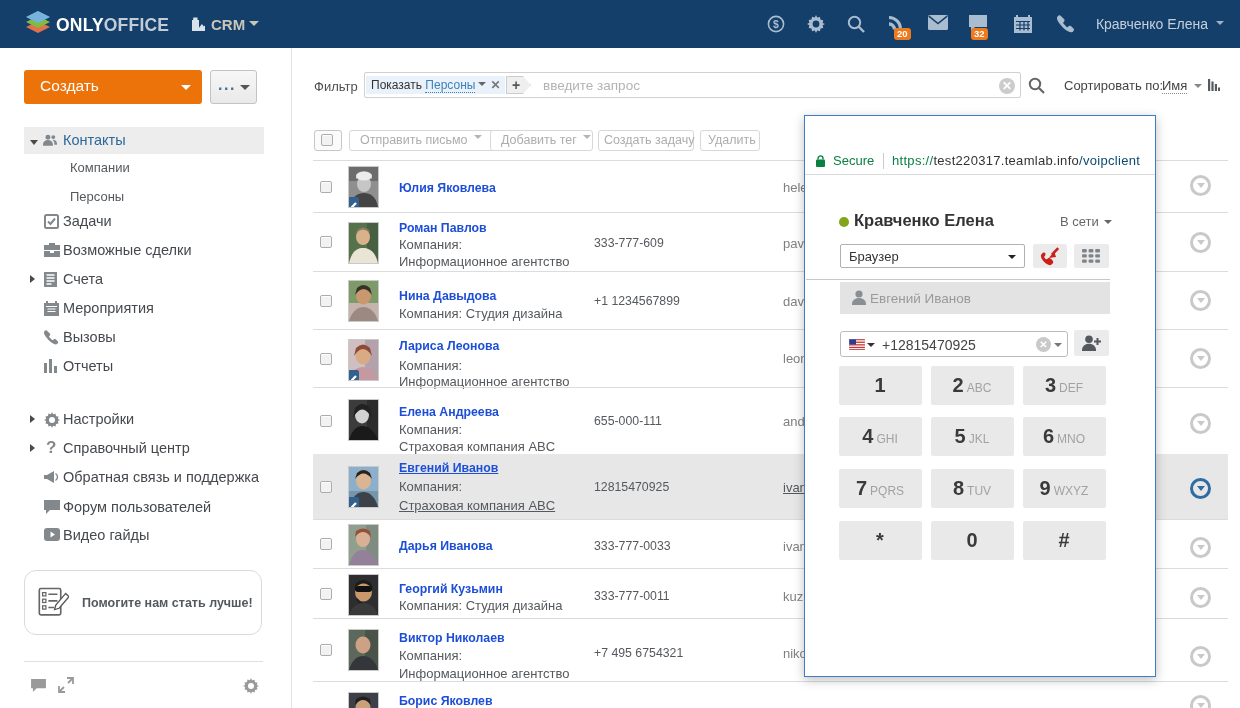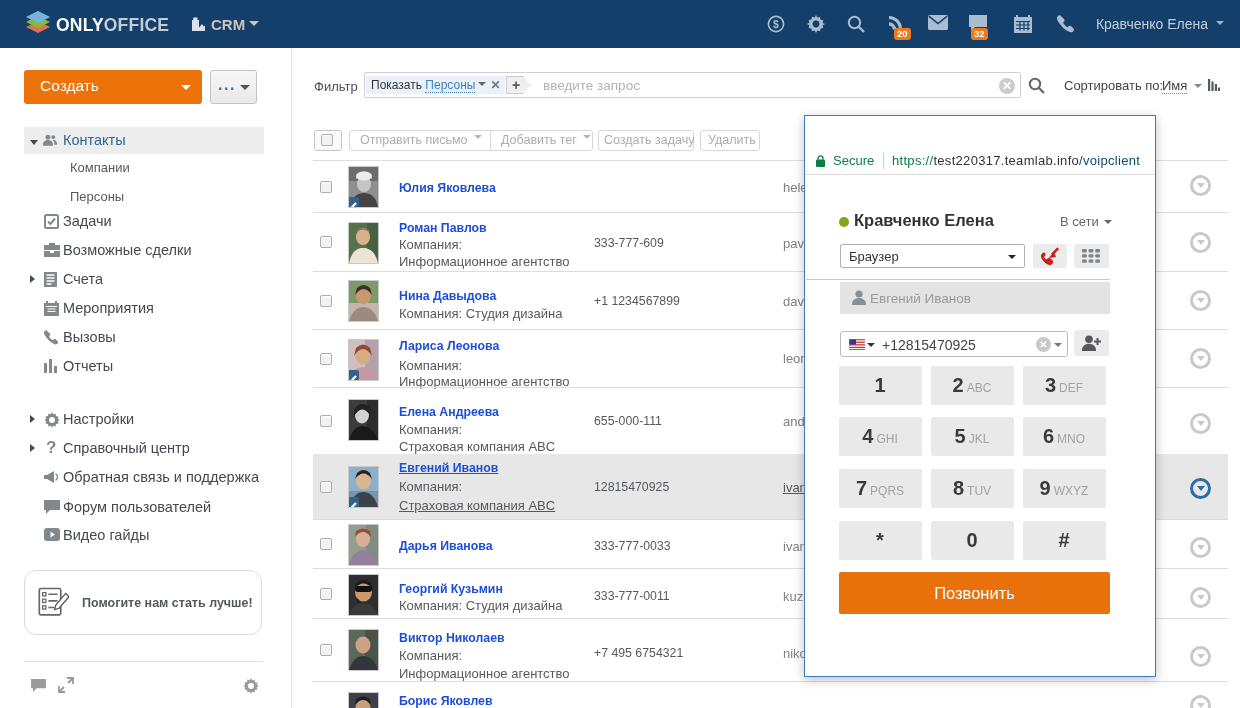--- a/index.html
+++ b/index.html
@@ -566,14 +566,13 @@
   <div class="dialbtn" style="left:217.5px;top:249.5px"><b>3</b><span>DEF</span></div>
   <div class="dialbtn" style="left:33.5px;top:301.2px"><b>4</b><span>GHI</span></div>
   <div class="dialbtn" style="left:125.5px;top:301.2px"><b>5</b><span>JKL</span></div>
   <div class="dialbtn" style="left:217.5px;top:301.2px"><b>6</b><span>MNO</span></div>
   <div class="dialbtn" style="left:33.5px;top:352.9px"><b>7</b><span>PQRS</span></div>
   <div class="dialbtn" style="left:125.5px;top:352.9px"><b>8</b><span>TUV</span></div>
   <div class="dialbtn" style="left:217.5px;top:352.9px"><b>9</b><span>WXYZ</span></div>
   <div class="dialbtn" style="left:33.5px;top:404.6px"><b>*</b></div>
   <div class="dialbtn" style="left:125.5px;top:404.6px"><b>0</b></div>
   <div class="dialbtn" style="left:217.5px;top:404.6px"><b>#</b></div>
-  <div class="callbtn">Позвонить</div>
 </div>
 
 </body></html>

